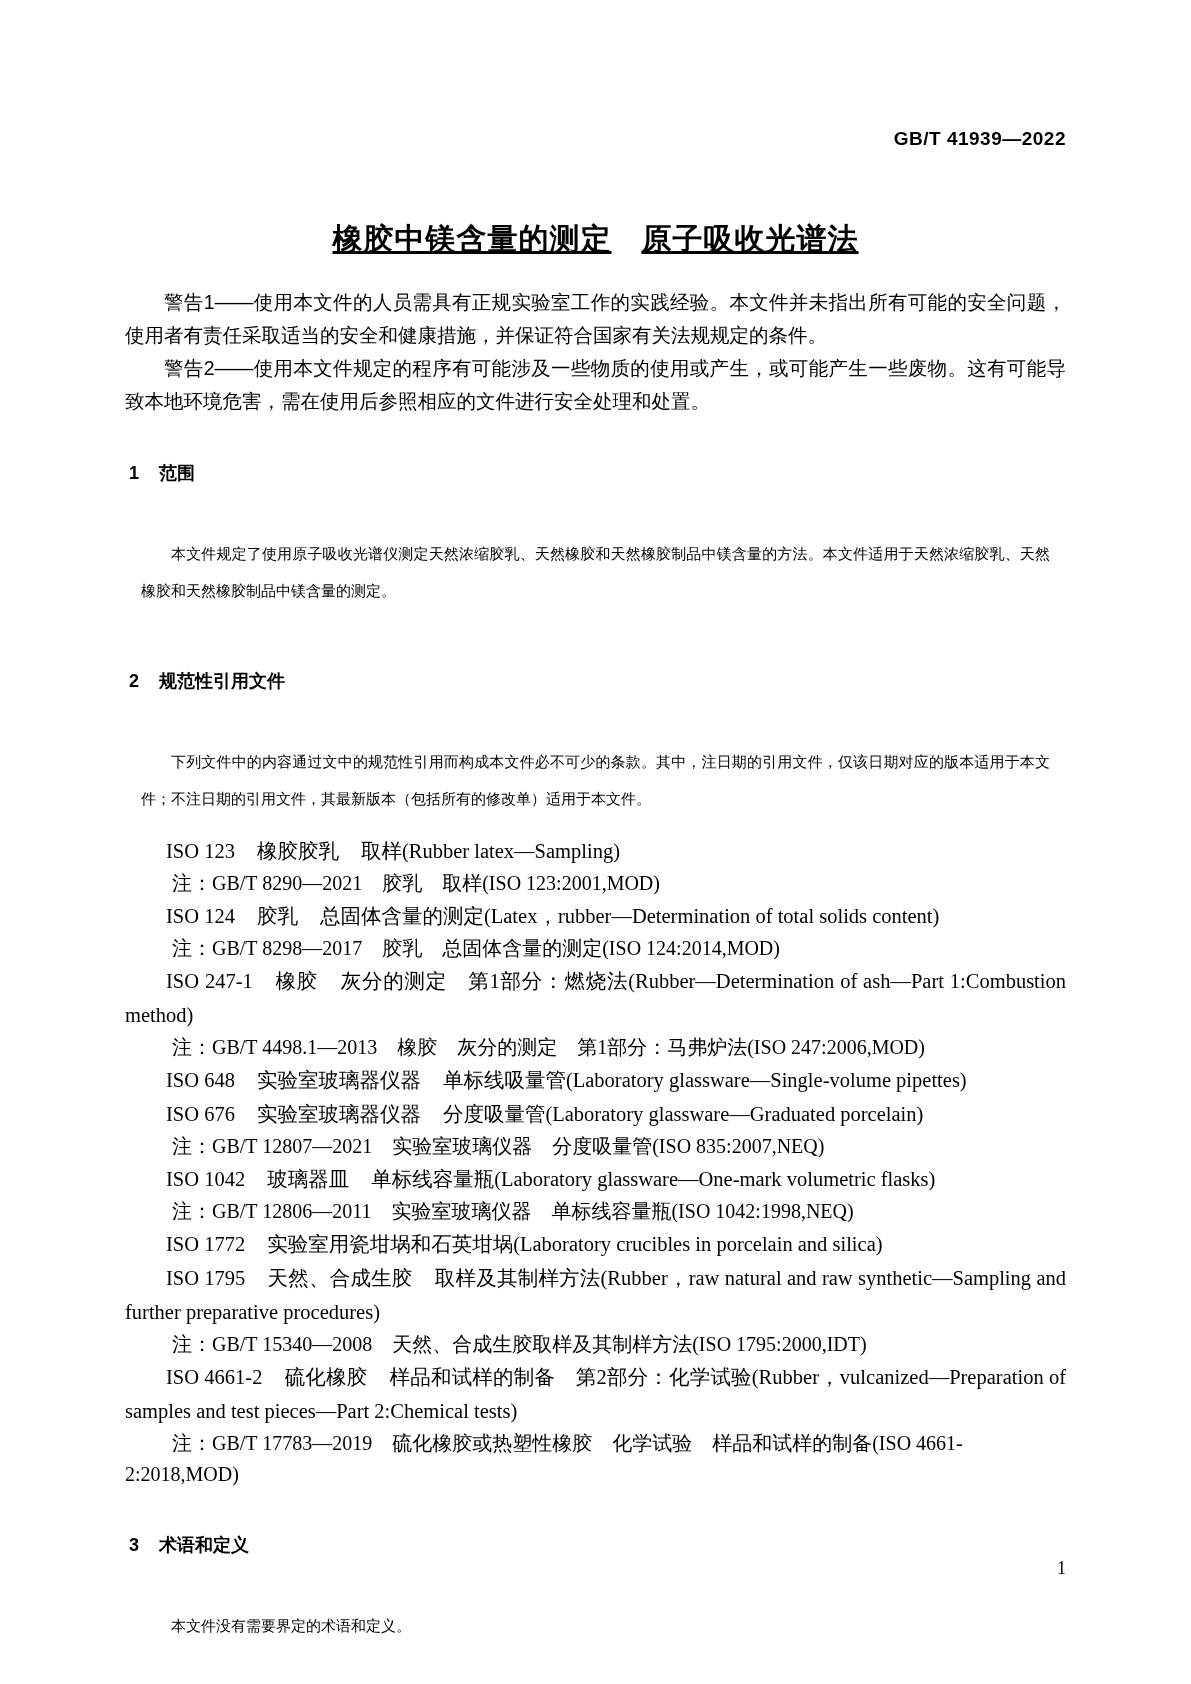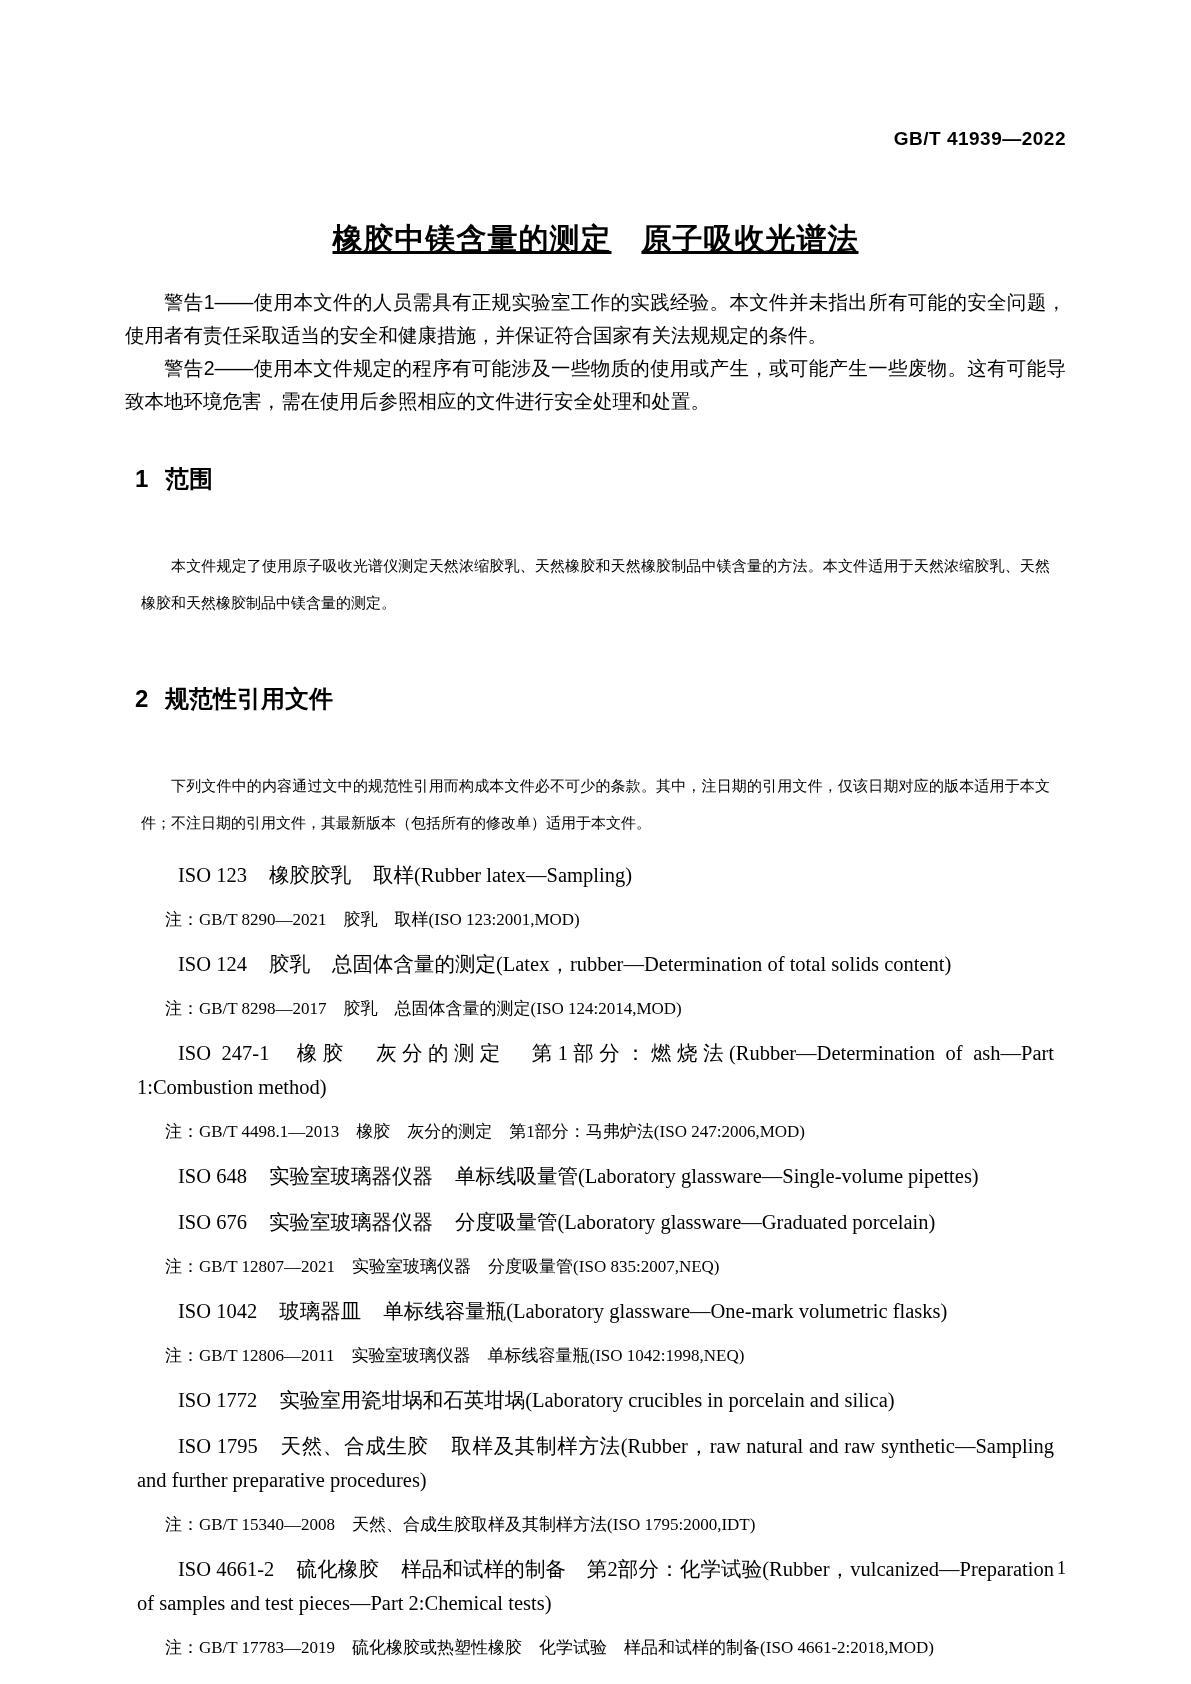--- a/index.html
+++ b/index.html
@@ -68,23 +68,23 @@
     text-indent: 2em;
     margin: 0;
   }
   .warning + .warning {
     margin-top: 0px;
   }
   
   .clause-heading {
     font-family: "Liberation Sans", "DejaVu Sans", sans-serif;
     font-weight: bold;
-    font-size: 24px;
+    font-size: 18px;
     line-height: 26px;
-    margin: 10px;
+    margin: 4px;
   }
   .clause-heading .num {
     display: inline-block;
     min-width: 30px;
   }
   .spacer-before-heading { height: 38px; }
   .spacer-after-heading  { height: 30px; }
 
   
   .body-para {
@@ -97,30 +97,30 @@
     margin: 16px;
   }
   
   .ref-entry {
     font-family: "Liberation Serif", "DejaVu Serif", serif;
     font-size: 20.5px;
     line-height: 34px;
     text-align: justify;
     text-justify: inter-ideograph;
     text-indent: 2em;
-    margin: 12px;
+    margin: 0;
   }
   .ref-entry .sp-wide {
     display: inline-block;
     width: 22px;
   }
   
   .ref-note {
     font-family: "Liberation Serif", "DejaVu Serif", serif;
-    font-size: 17px;
+    font-size: 20px;
     line-height: 31px;
     margin: 0;
     text-indent: 2.35em;
   }
   
   .page-number {
     position: absolute;
     bottom: 105px;
     left: 125px;
     right: 125px;

